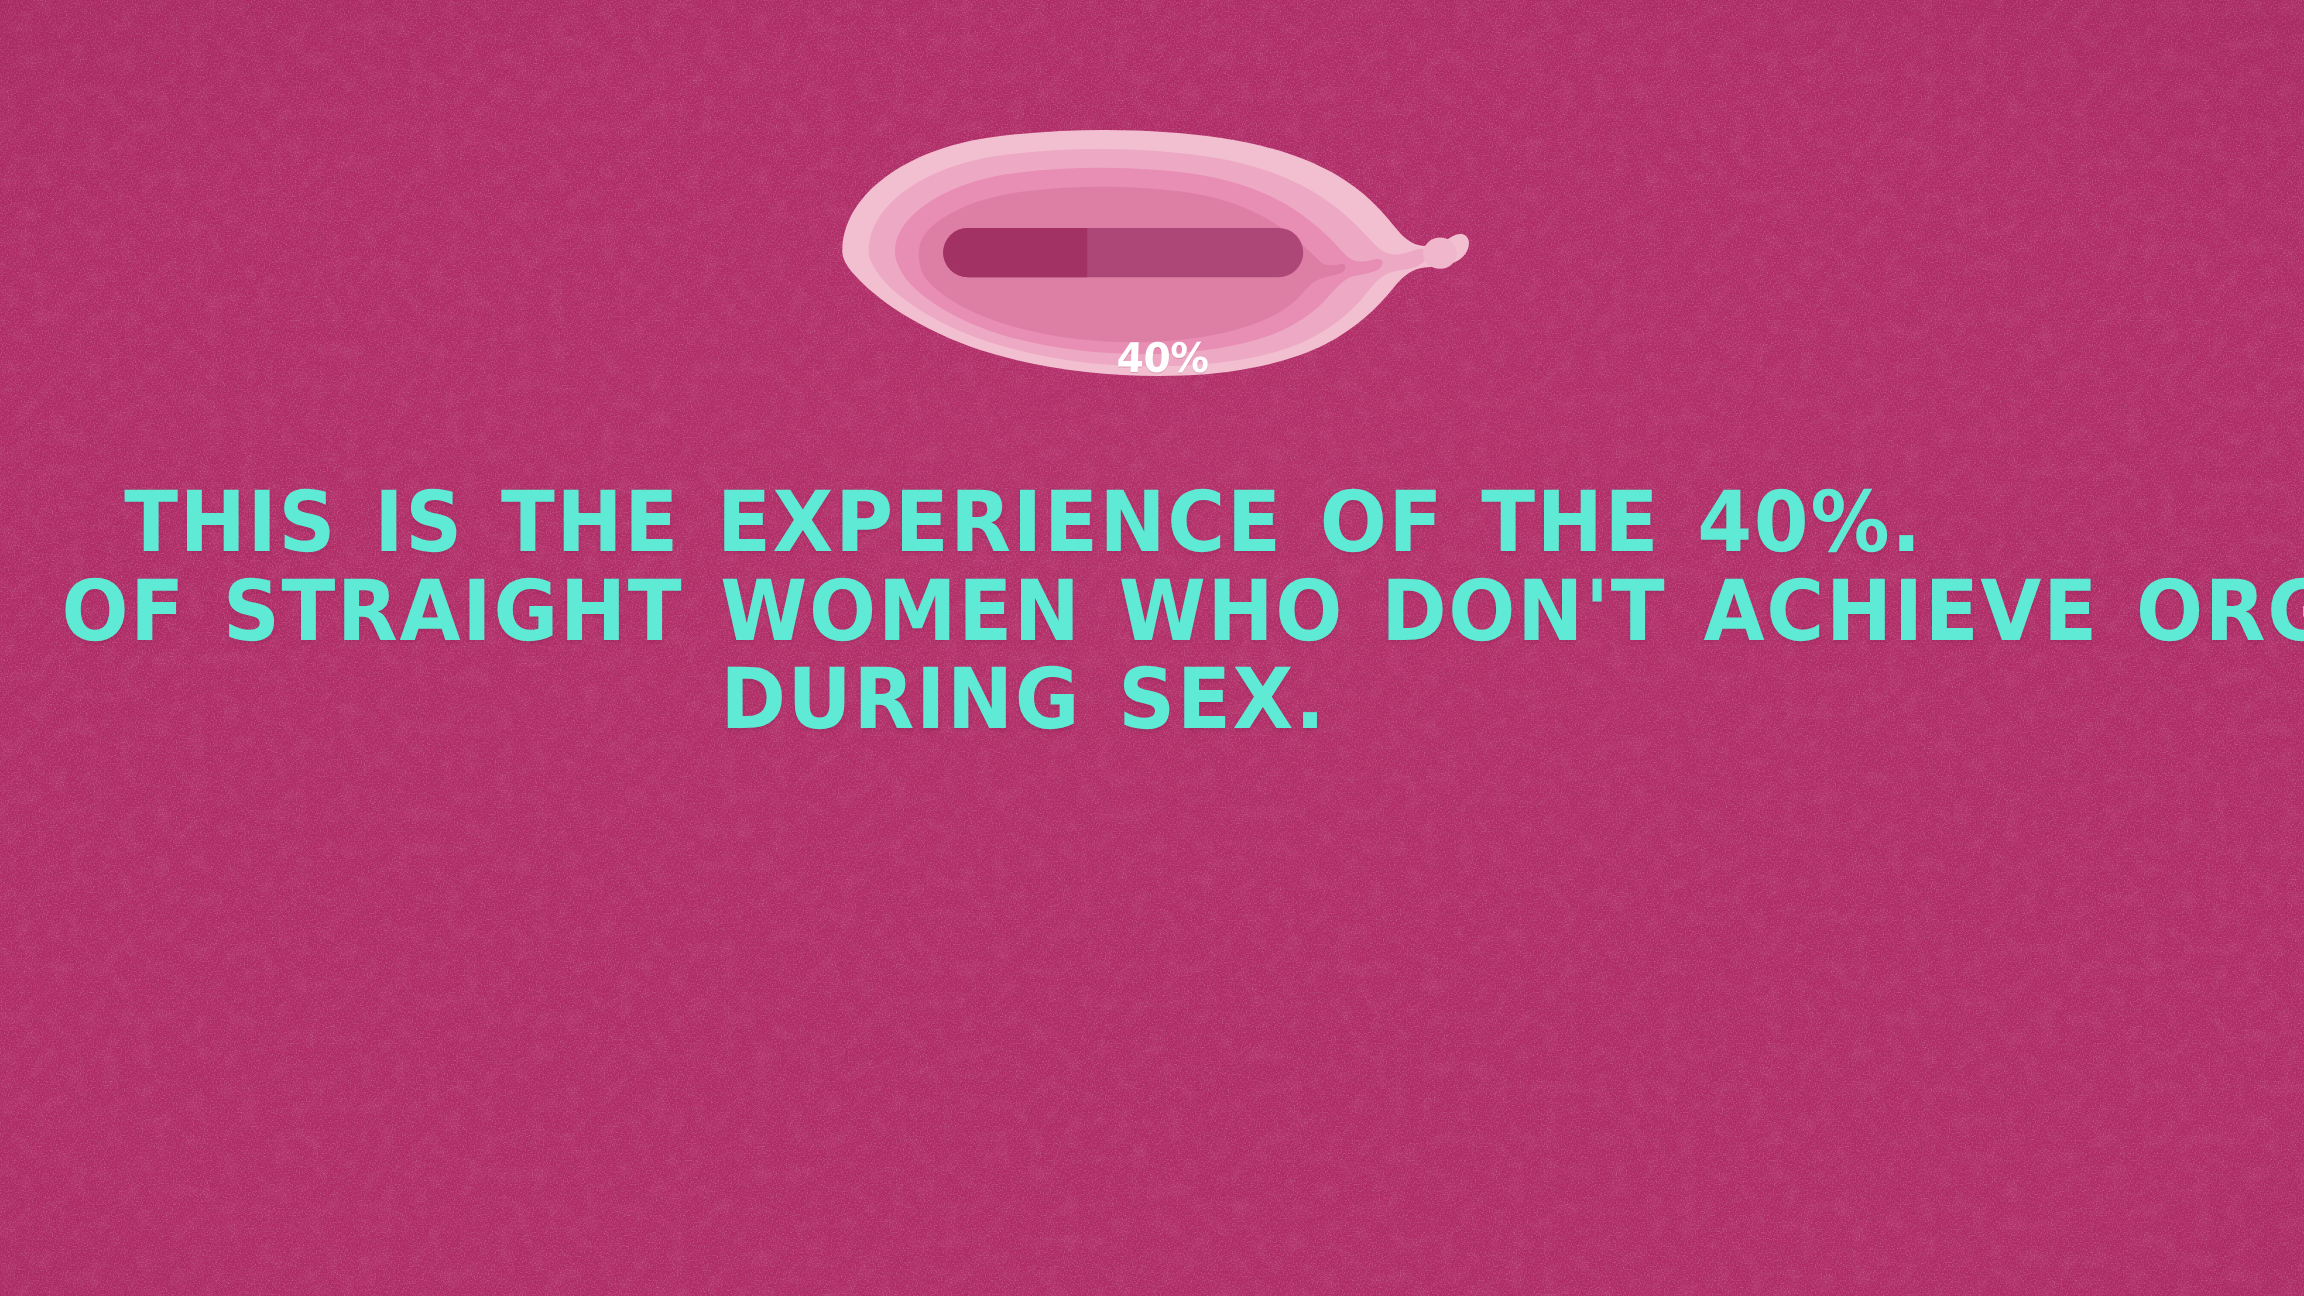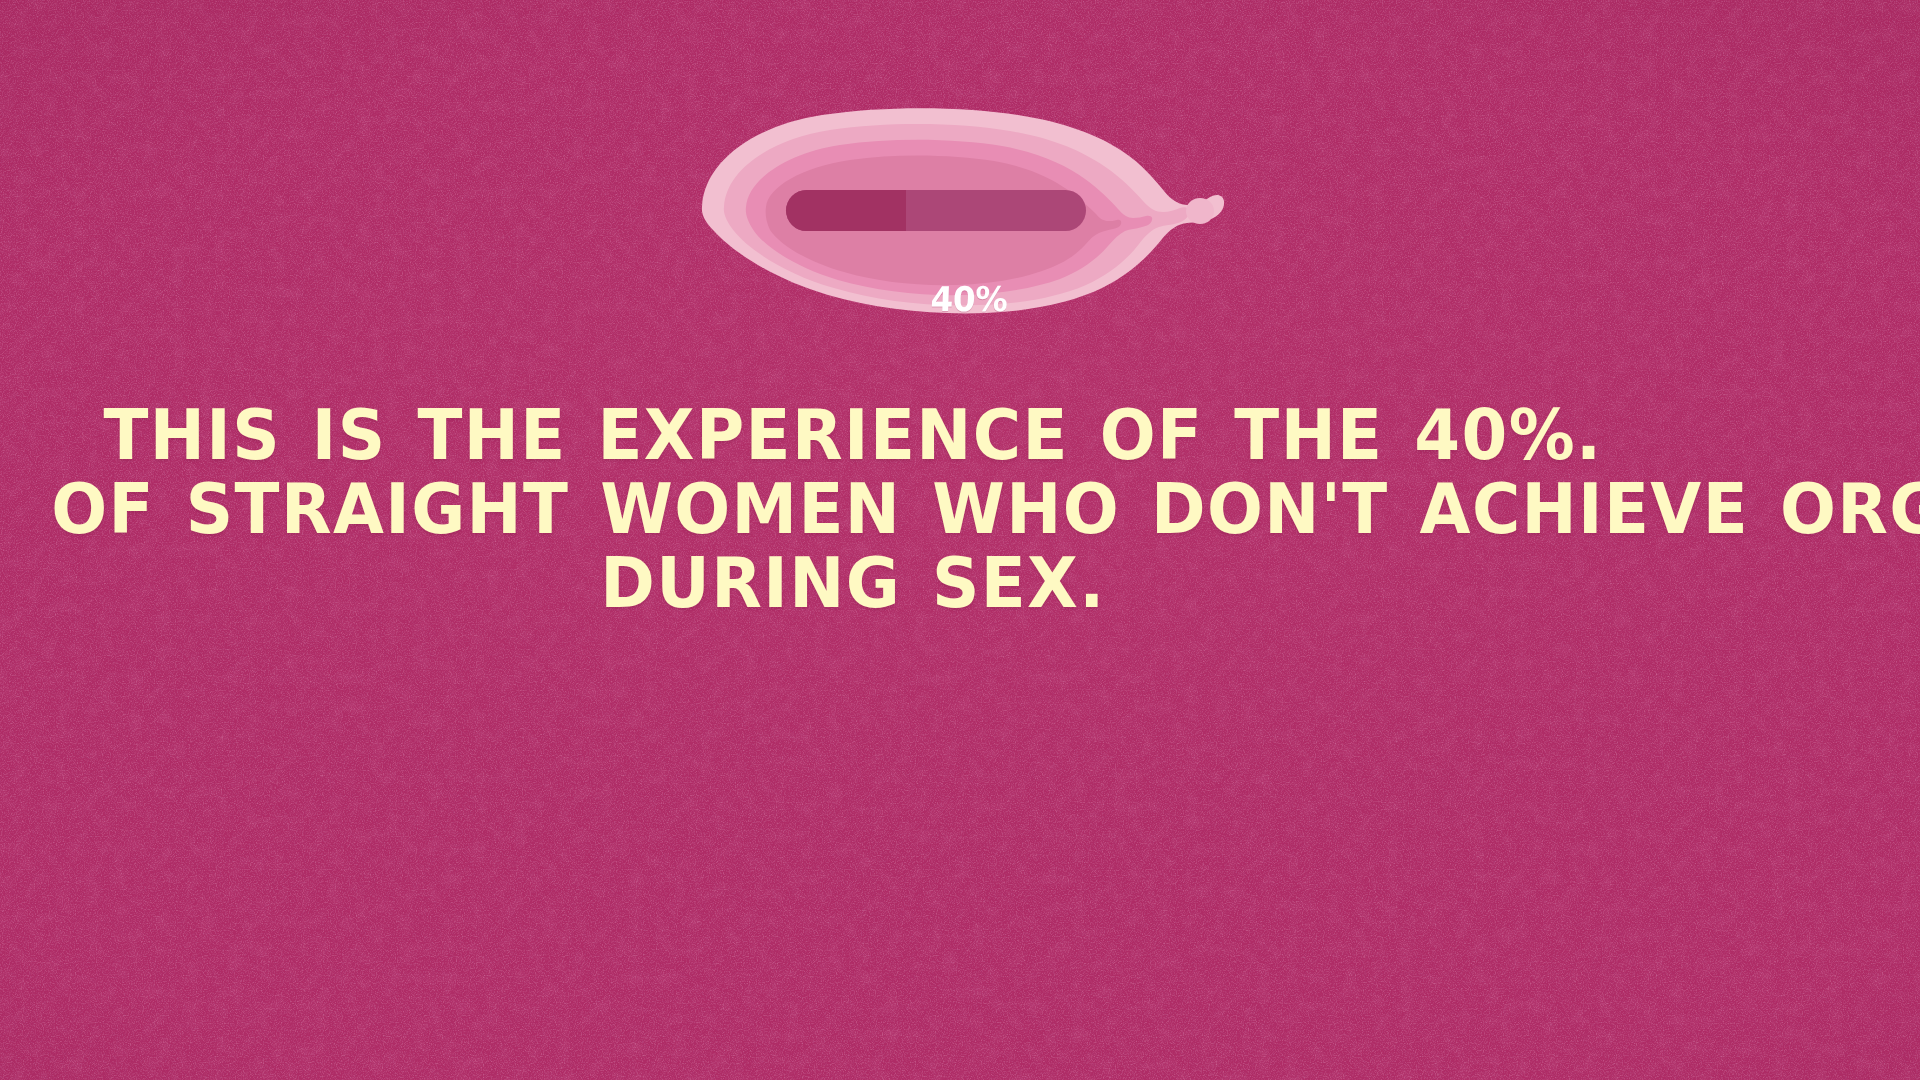--- a/index.html
+++ b/index.html
@@ -65,21 +65,21 @@
     white-space:nowrap;
   }
 
   
   #caption {
     position:absolute;
     left:0;
     top:398px;
     width:1706px;
     text-align:center;
-    color:#fef9c3;
+    color:#5eead4;
   }
   #caption .cap-line {
     display:block;
     font-family:"DejaVu Sans", sans-serif;
     font-weight:700;
     font-size:70px;
     line-height:74px;
     letter-spacing:1.5px;
     word-spacing:7px;
     white-space:nowrap;

